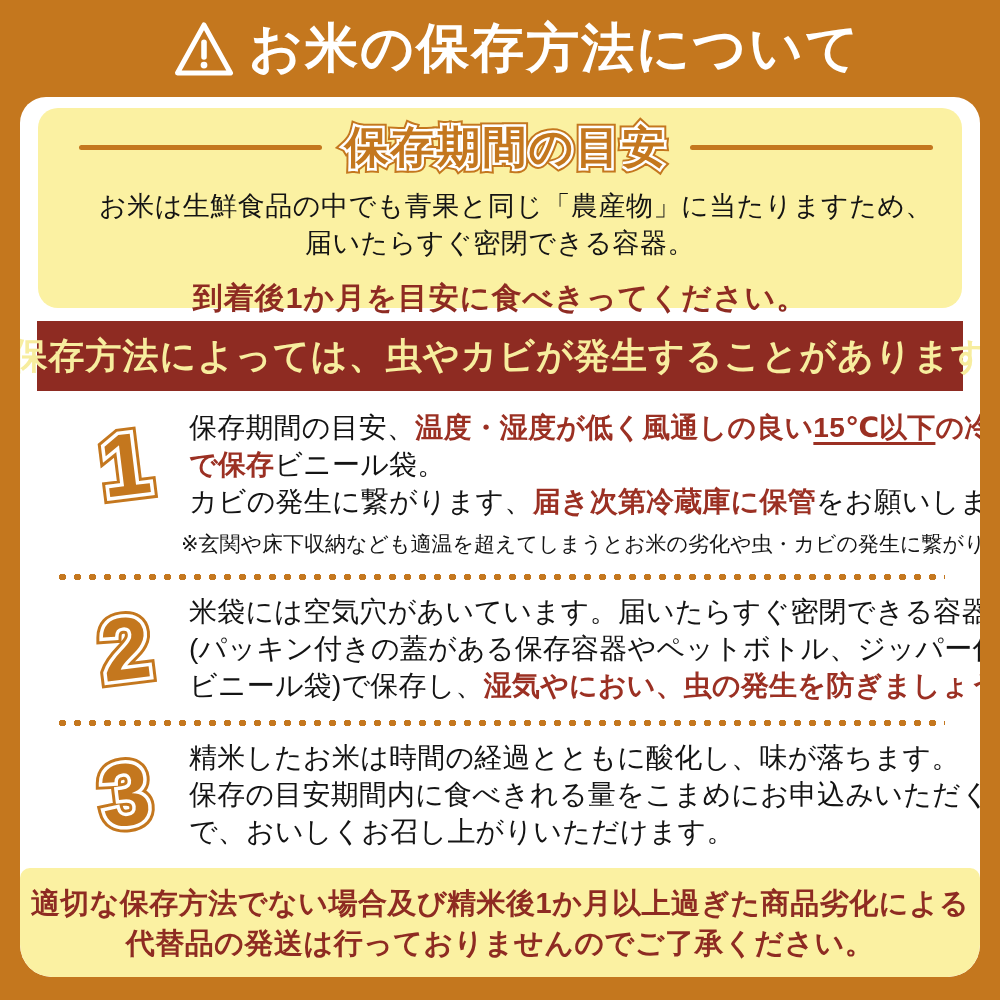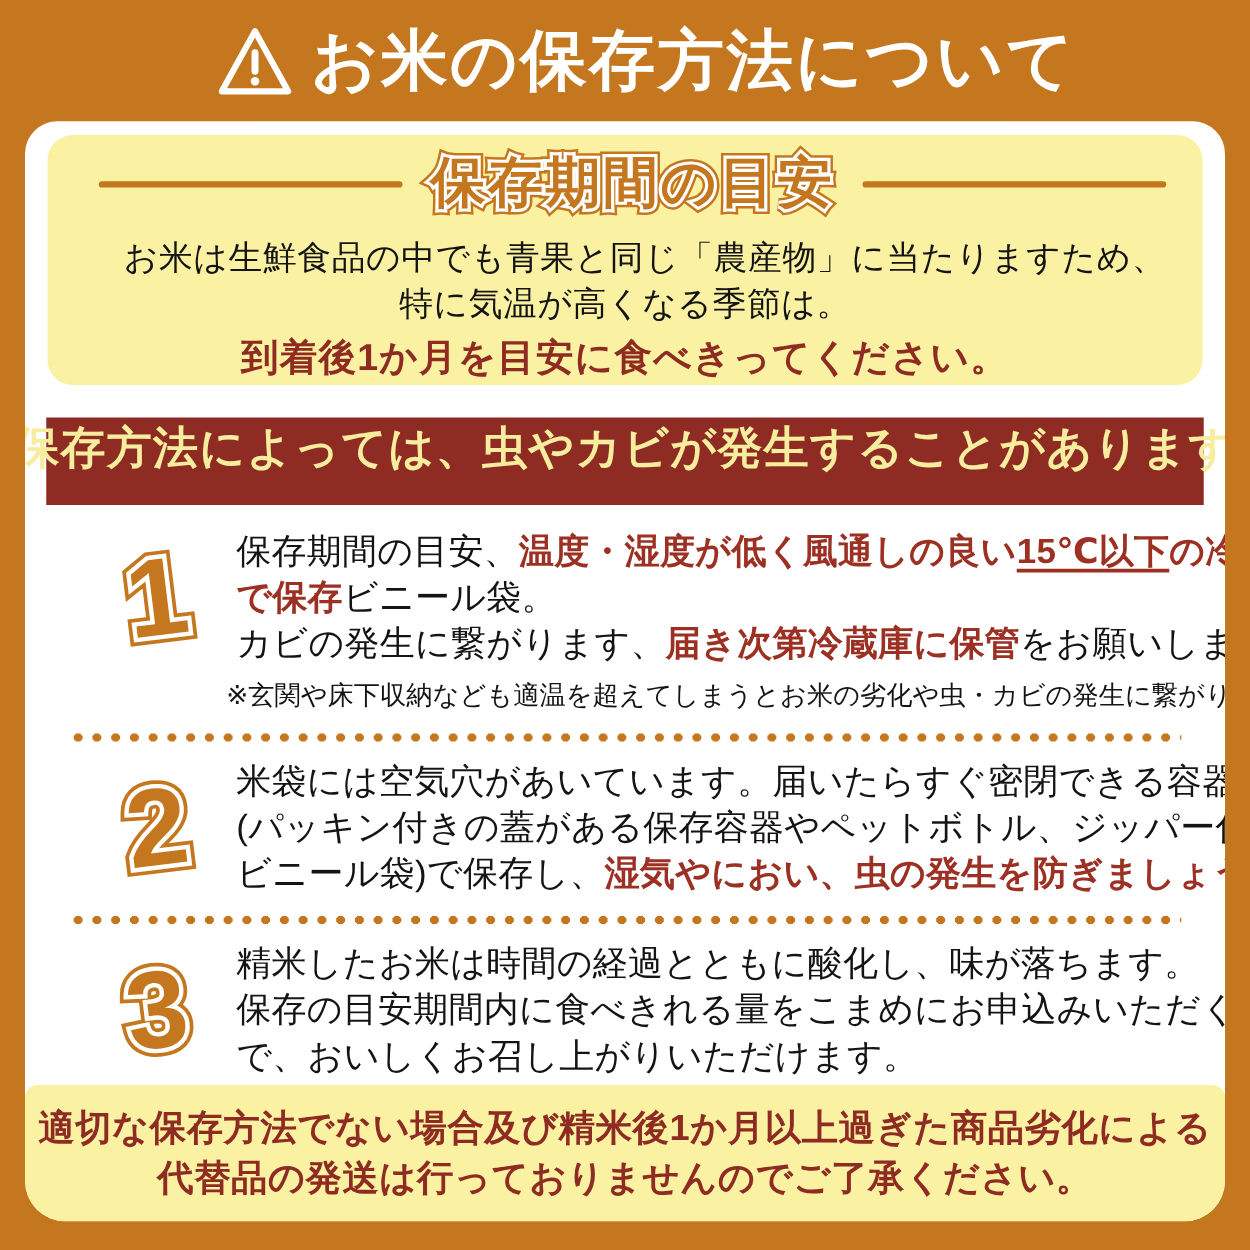--- a/index.html
+++ b/index.html
@@ -42,27 +42,27 @@
   .bubble .b-outer,.bubble .b-mid{position:absolute;left:0;top:0;}
   .bubble .b-core{position:relative;color:var(--orange);}
   .badge-title{font-size:44px;letter-spacing:2px;}
   .badge-title .b-outer{-webkit-text-stroke:9px var(--orange);}
   .badge-title .b-mid{-webkit-text-stroke:5px #fff;}
   .period-box .body-line{
     font-size:27px;line-height:37px;color:var(--ink);font-weight:500;letter-spacing:.5px;
   }
   .period-box .body-line.first{margin-top:14px;padding-left:32px;}
   .period-box .highlight{
-    margin-top:7px;font-size:30px;line-height:36px;font-weight:800;
+    margin-top:18px;font-size:30px;line-height:36px;font-weight:800;
     color:var(--banner-red);letter-spacing:1px;
   }
   
   .banner{
-    margin:26px 17px 0;height:70px;background:var(--banner-red);
-    display:flex;justify-content:center;
+    margin:13px 17px 0;height:70px;background:var(--banner-red);
+    display:flex;align-items:center;justify-content:center;
   }
   .banner p{color:var(--banner-text);font-size:36px;font-weight:700;letter-spacing:1px;white-space:nowrap;}
   
   .tips{margin-top:18px;}
   .tip{
     display:grid;grid-template-columns:100px 1fr;column-gap:14px;
     padding:0 30px 0 55px;align-items:center;
   }
   .tip-num{display:flex;justify-content:center;align-items:center;}
   .tip-num .bubble{font-size:88px;transform:rotate(-7deg);}
@@ -106,21 +106,21 @@
 
 <main class="container">
 
   <section class="period-box">
     <div class="badge-row">
       <span class="badge-line"></span>
       <span class="bubble badge-title"><span class="b-outer" aria-hidden="true">保存期間の目安</span><span class="b-mid" aria-hidden="true">保存期間の目安</span><span class="b-core">保存期間の目安</span></span>
       <span class="badge-line"></span>
     </div>
     <p class="body-line first">お米は生鮮食品の中でも青果と同じ「農産物」に当たりますため、</p>
-    <p class="body-line">特に気温が高くなる季節は。</p>
+    <p class="body-line">届いたらすぐ密閉できる容器。</p>
     <p class="highlight">到着後1か月を目安に食べきってください。</p>
   </section>
 
   <div class="banner">
     <p>保存方法によっては、虫やカビが発生することがあります</p>
   </div>
 
   <section class="tips">
 
     <div class="tip">

